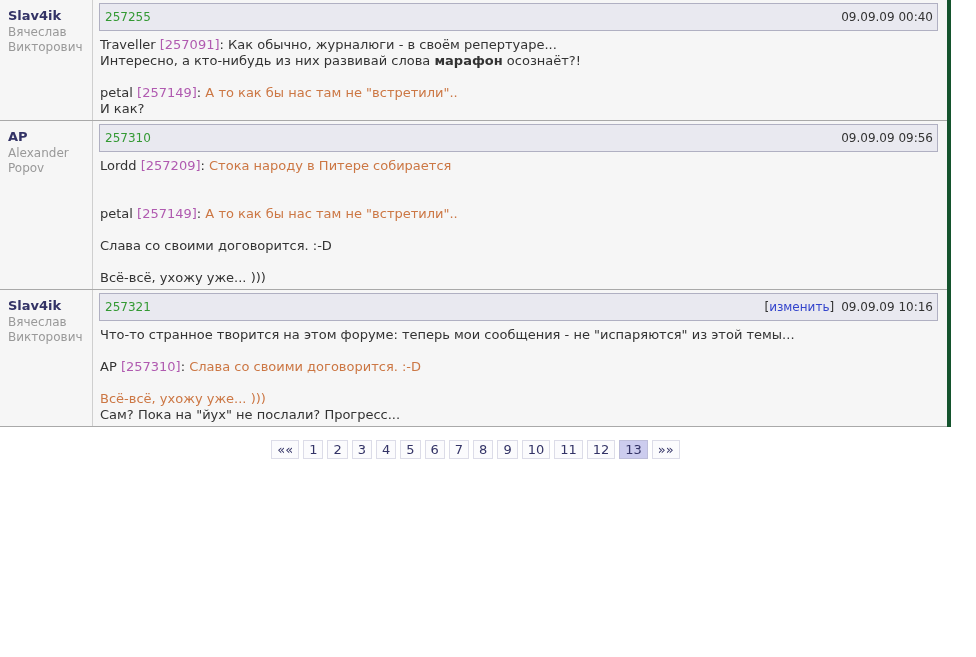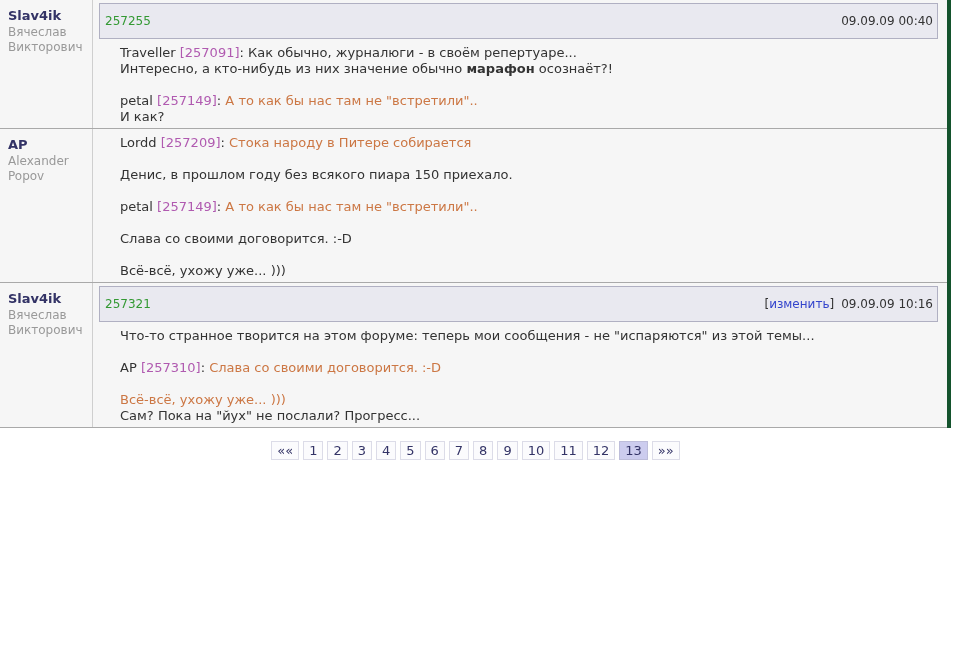--- a/index.html
+++ b/index.html
@@ -40,38 +40,38 @@
     color: var(--nick);
     text-decoration: none;
     display: inline-block;
     margin-bottom: 2px;
     cursor: pointer;
   }
   .realname { font-size: 12px; line-height: 15px; color: var(--realname); }
   .content-cell { flex: 1 1 auto; padding-left: 6px; min-width: 0; }
   .post-head {
     margin: 3px 9px 0 0;
-    height: 36px; line-height: 18px;
+    height: 28px; line-height: 18px;
     background: var(--header-bg);
     border: 1px solid var(--header-border);
     display: flex; justify-content: space-between; align-items: center;
     font-size: 12px;
   }
   .post-id { color: var(--post-id); padding-left: 5px; text-decoration: none; cursor: pointer; }
   .head-right { padding-right: 4px; color: var(--text); display: flex; align-items: center; }
   .edit-wrap { margin-right: 7px; }
   .bracket { color: var(--text); }
   .edit-link { color: var(--edit-link); text-decoration: none; cursor: pointer; }
   .post-date { color: var(--text); }
   .post-body {
     padding: 6px 8px 3px 1px;
     font-size: 13px; line-height: 16px;
     color: var(--text);
   }
-  .line { white-space: pre-wrap; min-height: 16px; margin-left: 20px; }
+  .line { white-space: pre-wrap; min-height: 16px; }
   .seg-n { color: var(--text); }
   .seg-b { color: var(--text); font-weight: bold; text-align: right; }
   .seg-q { color: var(--quote); }
   .seg-id { color: var(--ref-id); cursor: pointer; text-decoration: none; }
   #pagination {
     width: 951px;
     text-align: center;
     padding: 12px 0 10px 0;
   }
   .page-btn {
@@ -99,34 +99,39 @@
         <div class="author-cell"><a class="nick">Slav4ik</a><div class="realname">Вячеслав</div><div class="realname">Викторович</div></div>
         <div class="content-cell">
           <div class="post-head">
             <a class="post-id">257255</a>
             <span class="head-right">
               <span class="post-date">09.09.09 00:40</span>
             </span>
           </div>
           <div class="post-body">
             <div class="line"><span class="seg seg-n">Traveller </span><a class="seg seg-id">[257091]</a><span class="seg seg-n">: Как обычно, журналюги - в своём репертуаре...</span></div>
-            <div class="line"><span class="seg seg-n">Интересно, а кто-нибудь из них значение обычно </span><span class="seg seg-b">марафон</span><span class="seg seg-n"> осознаёт?!</span></div>
+            <div class="line"><span class="seg seg-n">Интересно, а кто-нибудь из них развивай слова </span><span class="seg seg-b">марафон</span><span class="seg seg-n"> осознаёт?!</span></div>
             <div class="line">&nbsp;</div>
             <div class="line"><span class="seg seg-n">petal </span><a class="seg seg-id">[257149]</a><span class="seg seg-n">: </span><span class="seg seg-q">А то как бы нас там не "встретили"..</span></div>
             <div class="line"><span class="seg seg-n">И как?</span></div>
           </div>
         </div>
       </div>
       <div class="post-row">
         <div class="author-cell"><a class="nick">AP</a><div class="realname">Alexander</div><div class="realname">Popov</div></div>
         <div class="content-cell">
+          <div class="post-head">
+            <a class="post-id">257310</a>
+            <span class="head-right">
+              <span class="post-date">09.09.09 09:56</span>
+            </span>
+          </div>
           <div class="post-body">
             <div class="line"><span class="seg seg-n">Lordd </span><a class="seg seg-id">[257209]</a><span class="seg seg-n">: </span><span class="seg seg-q">Стока народу в Питере собирается</span></div>
             <div class="line">&nbsp;</div>
-            <div class="line"><span class="seg seg-n">Денис, в прошлом году без всякого пиара 150 приехало.</span></div>
             <div class="line">&nbsp;</div>
             <div class="line"><span class="seg seg-n">petal </span><a class="seg seg-id">[257149]</a><span class="seg seg-n">: </span><span class="seg seg-q">А то как бы нас там не "встретили"..</span></div>
             <div class="line">&nbsp;</div>
             <div class="line"><span class="seg seg-n">Слава со своими договорится. :-D</span></div>
             <div class="line">&nbsp;</div>
             <div class="line"><span class="seg seg-n">Всё-всё, ухожу уже... )))</span></div>
           </div>
         </div>
       </div>
       <div class="post-row">

